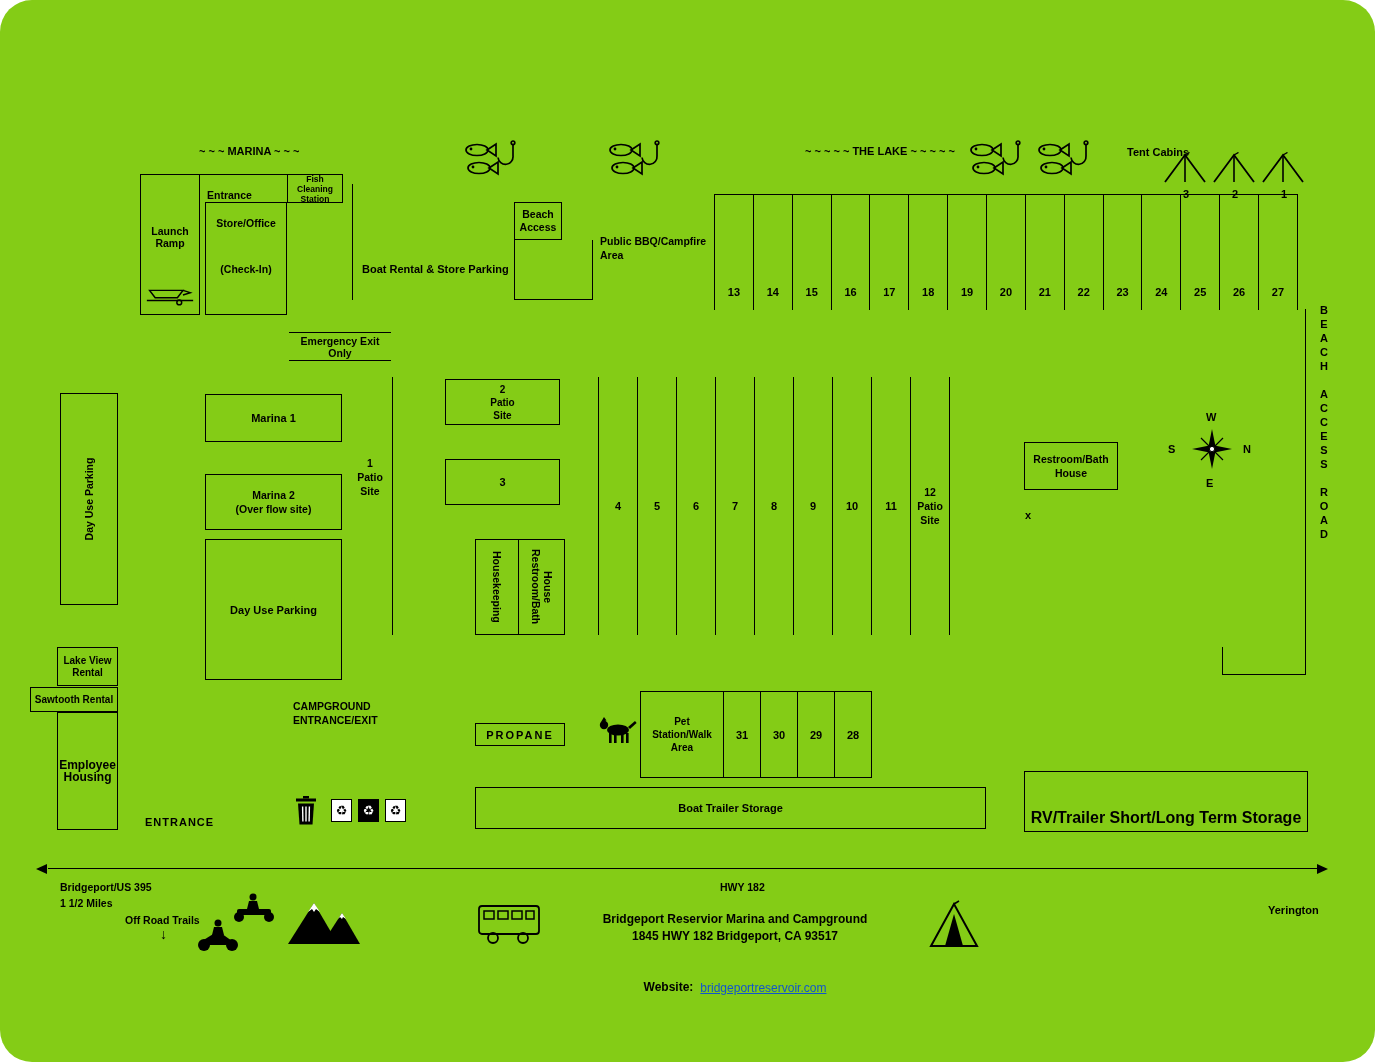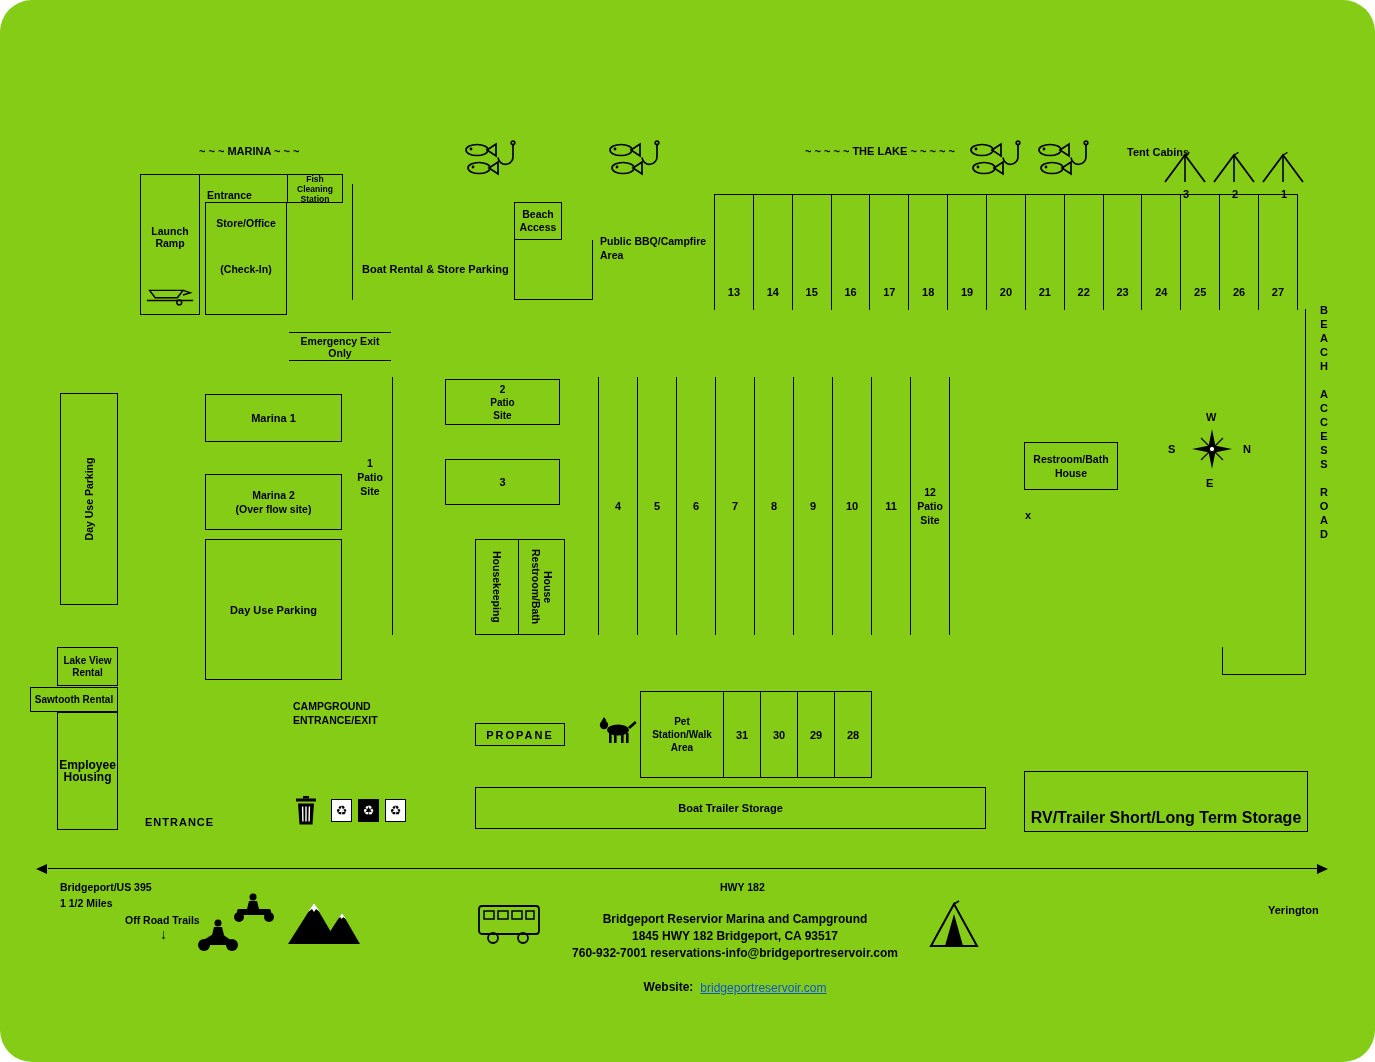--- a/index.html
+++ b/index.html
@@ -308,21 +308,20 @@
     <rect x="21" y="11" width="10" height="8" fill="none" stroke="#000" stroke-width="1.5"></rect>
     <rect x="35" y="11" width="10" height="8" fill="none" stroke="#000" stroke-width="1.5"></rect>
     <rect x="49" y="11" width="8" height="8" fill="none" stroke="#000" stroke-width="1.5"></rect>
     <circle cx="16" cy="38" r="5" fill="none" stroke="#000" stroke-width="1.8"></circle>
     <circle cx="46" cy="38" r="5" fill="none" stroke="#000" stroke-width="1.8"></circle>
   </svg>
 
   <div class="abs" style="left:545px;top:911px;width:380px">
     <div class="ftr">Bridgeport Reservior Marina and Campground</div>
     <div class="ftr">1845 HWY 182 Bridgeport, CA 93517</div>
-    <div class="ftr">760-932-7001    reservations-info@bridgeportreservoir.com</div>
   </div>
 
   <svg class="abs" style="left:928px;top:900px" width="52" height="50" viewBox="0 0 52 50">
     <path d="M26 4 L3 46 H49 Z" fill="none" stroke="#000" stroke-width="2"></path>
     <path d="M26 14 L17 46 H35 Z" fill="#000"></path>
     <path d="M26 4 l5 -3" stroke="#000" stroke-width="1.5"></path>
   </svg>
 
   <div class="abs cc" style="left:545px;top:979px;width:380px;gap:7px">
     <span class="ftr">Website:</span>

